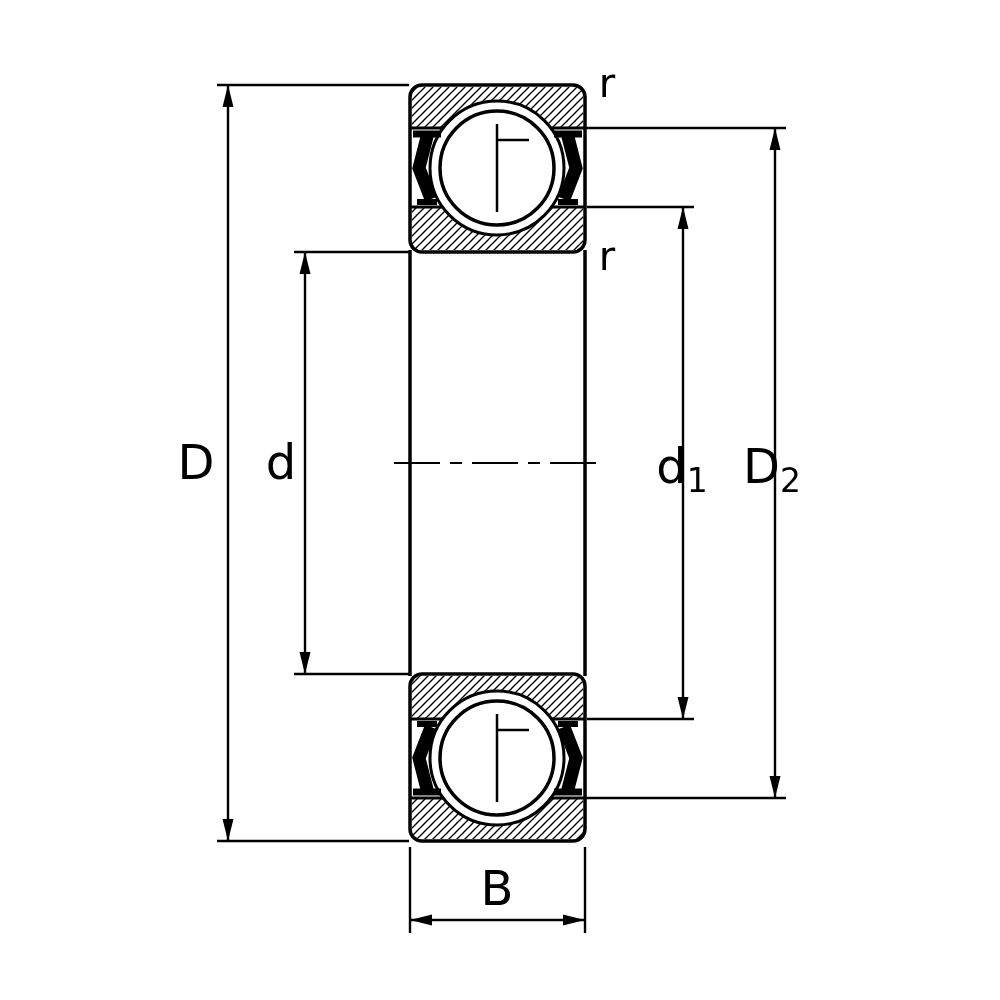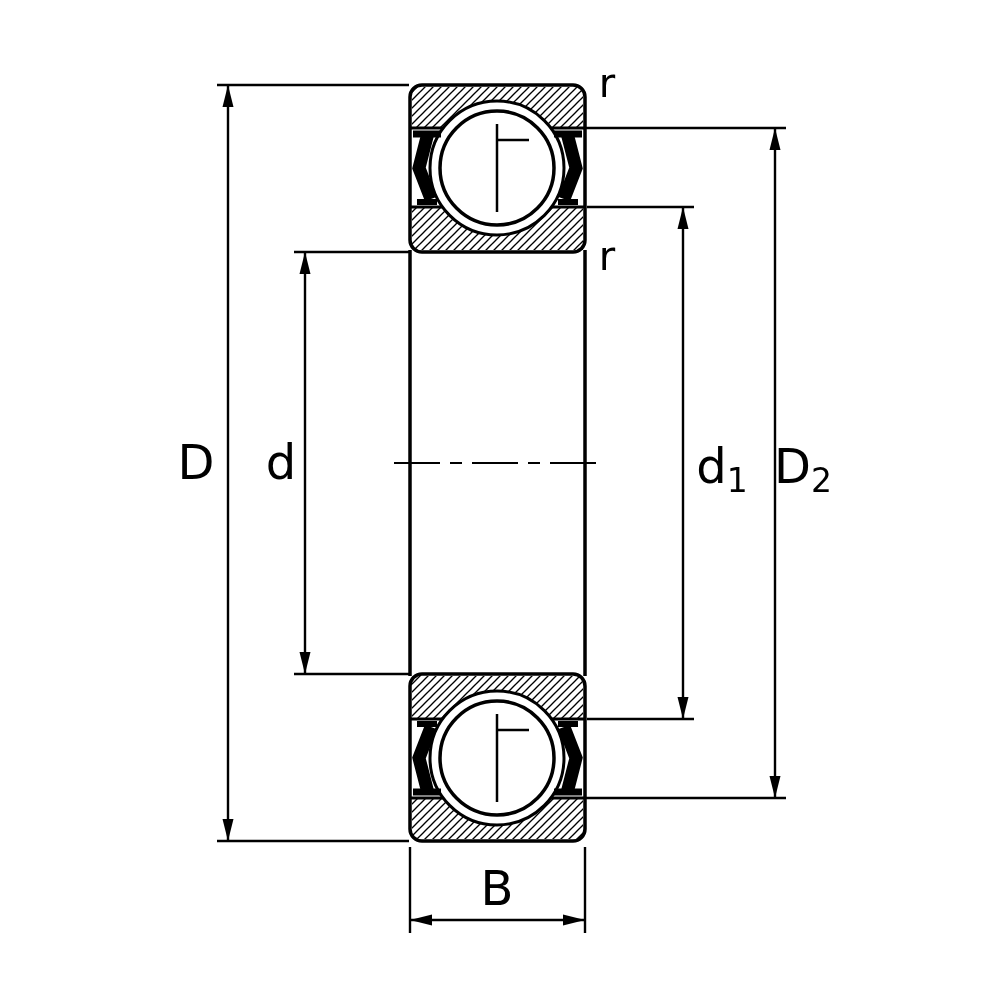--- a/index.html
+++ b/index.html
@@ -134,23 +134,23 @@
       <line x1="410" y1="920" x2="585" y2="920"></line>
       <polygon points="410,920 432,914.5 432,925.5" fill="#000" stroke="none"></polygon>
       <polygon points="585,920 563,914.5 563,925.5" fill="#000" stroke="none"></polygon>
     </g>
   </svg>
 
   <div class="dim-label" style="left:196px; top:462px;"><span>D</span></div>
 
   <div class="dim-label" style="left:281px; top:462px;"><span>d</span></div>
 
-  <div class="dim-label" style="left:722px; top:466px;"><span>d</span><sub>1</sub></div>
+  <div class="dim-label" style="left:682px; top:466px;"><span>d</span><sub>1</sub></div>
 
-  <div class="dim-label" style="left:803px; top:466px;"><span>D</span><sub>2</sub></div>
+  <div class="dim-label" style="left:772px; top:466px;"><span>D</span><sub>2</sub></div>
 
   <div class="dim-label" style="left:497px; top:888px;"><span>B</span></div>
 
   <div class="dim-label small" style="left:607px; top:83px;"><span>r</span></div>
 
   <div class="dim-label small" style="left:607px; top:256px;"><span>r</span></div>
 
 </div>
 
 </body></html>

